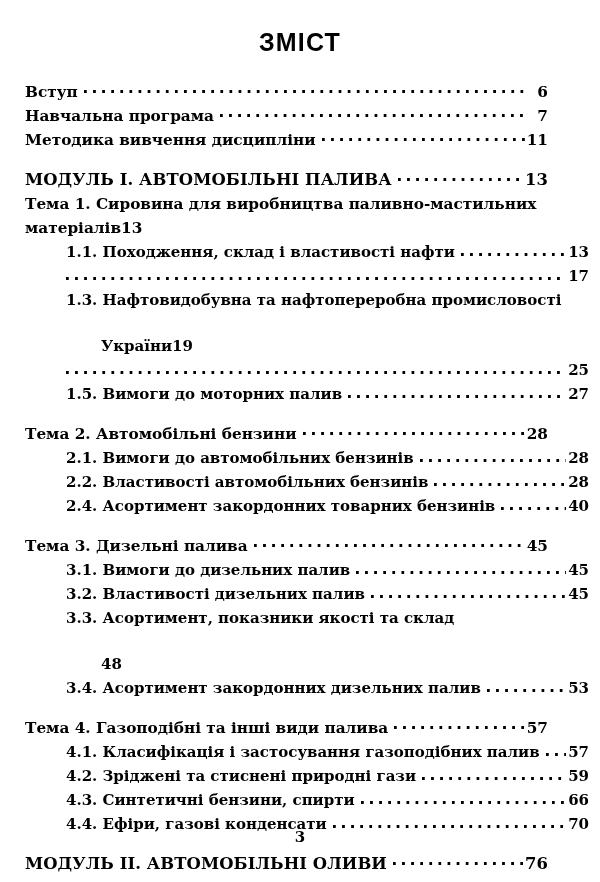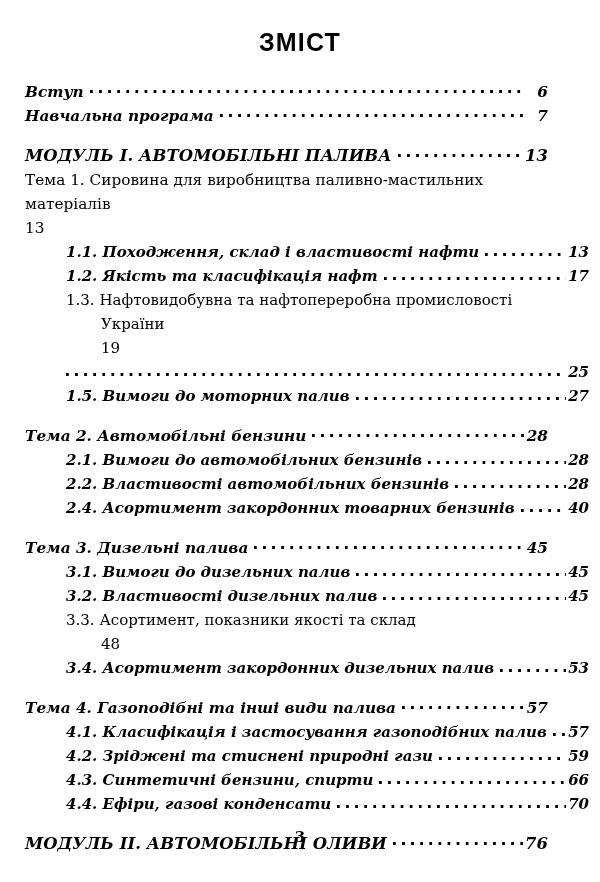--- a/index.html
+++ b/index.html
@@ -51,21 +51,20 @@
 
   
   .entry {
     display: flex;
     align-items: baseline;
     width: 100%;
     font-weight: bold;
     font-size: 15.3px;
     line-height: 24px;
     white-space: nowrap;
-    font-style: italic;
   }
 
   .entry.module {
     font-size: 16.4px;
     letter-spacing: 0.1px;
     justify-content: space-between;
   }
 
   .entry.sub {
     padding-left: 41px;
@@ -98,40 +97,40 @@
 
   .entry .pageno {
     flex: 0 0 auto;
     padding-left: 1px;
     text-align: right;
     min-width: 22px;
   }
 
   
   .entry-wrap {
-    font-weight: normal;
+    font-weight: bold;
     font-size: 15.3px;
     line-height: 24px;
   }
   .entry-wrap.sub {
     padding-left: 41px;
     font-size: 15px;
   }
   .entry-wrap .firstline {
     white-space: nowrap;
   }
   .entry-wrap .contline {
     display: flex;
     align-items: flex-start;
     width: 100%;
     white-space: nowrap;
-    flex-direction: column;
   }
   .entry-wrap.sub .contline {
     padding-left: 35px;
+    margin-top: 22px;
   }
 
   .folio {
     position: absolute;
     top: 828px;
     left: 0;
     width: 600px;
     text-align: center;
     font-weight: bold;
     font-size: 15px;
@@ -148,20 +147,25 @@
       <div class="group">
         <div class="entry">
           <span class="label">Вступ</span>
           <span class="leader"></span>
           <span class="pageno">6</span>
         </div>
         <div class="entry">
           <span class="label">Навчальна програма</span>
           <span class="leader"></span>
           <span class="pageno">7</span>
+        </div>
+        <div class="entry">
+          <span class="label">Методика вивчення дисципліни</span>
+          <span class="leader"></span>
+          <span class="pageno">11</span>
         </div>
       </div>
       <div class="group">
         <div class="entry module">
           <span class="label">МОДУЛЬ І. АВТОМОБІЛЬНІ ПАЛИВА</span>
           <span class="leader"></span>
           <span class="pageno">13</span>
         </div>
         <div class="entry-wrap">
           <div class="firstline">Тема 1. Сировина для виробництва паливно-мастильних</div>
@@ -170,21 +174,20 @@
             <span class="leader"></span>
             <span class="pageno">13</span>
           </div>
         </div>
         <div class="entry sub">
           <span class="label">1.1. Походження, склад і властивості нафти</span>
           <span class="leader"></span>
           <span class="pageno">13</span>
         </div>
         <div class="entry sub">
-          <span class="label">1.2. Якість та класифікація нафт</span>
           <span class="leader"></span>
           <span class="pageno">17</span>
         </div>
         <div class="entry-wrap sub">
           <div class="firstline">1.3. Нафтовидобувна та нафтопереробна промисловості</div>
           <div class="contline">
             <span class="label">України</span>
             <span class="leader"></span>
             <span class="pageno">19</span>
           </div>

